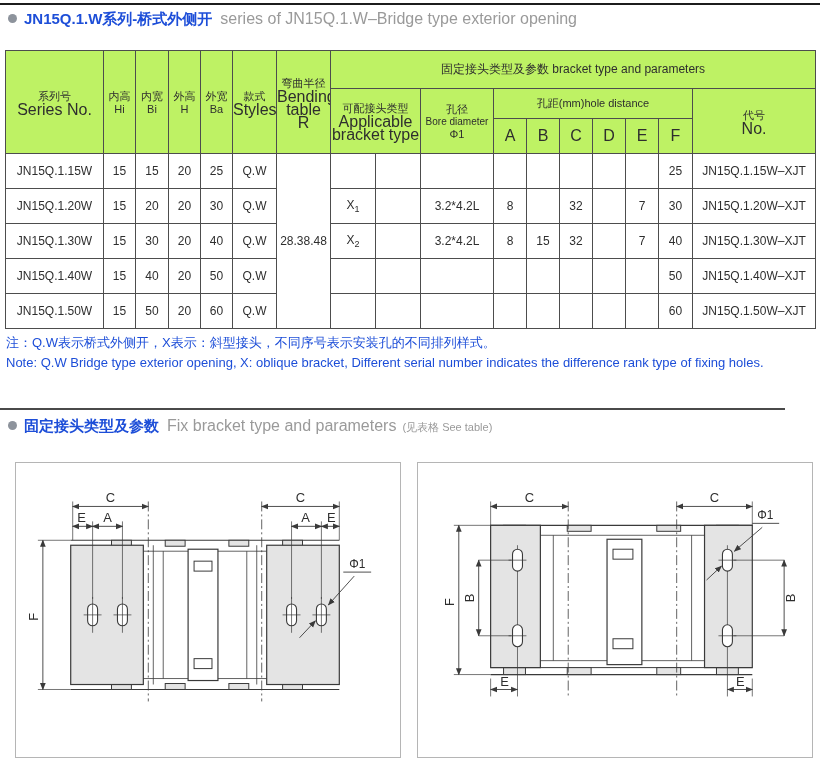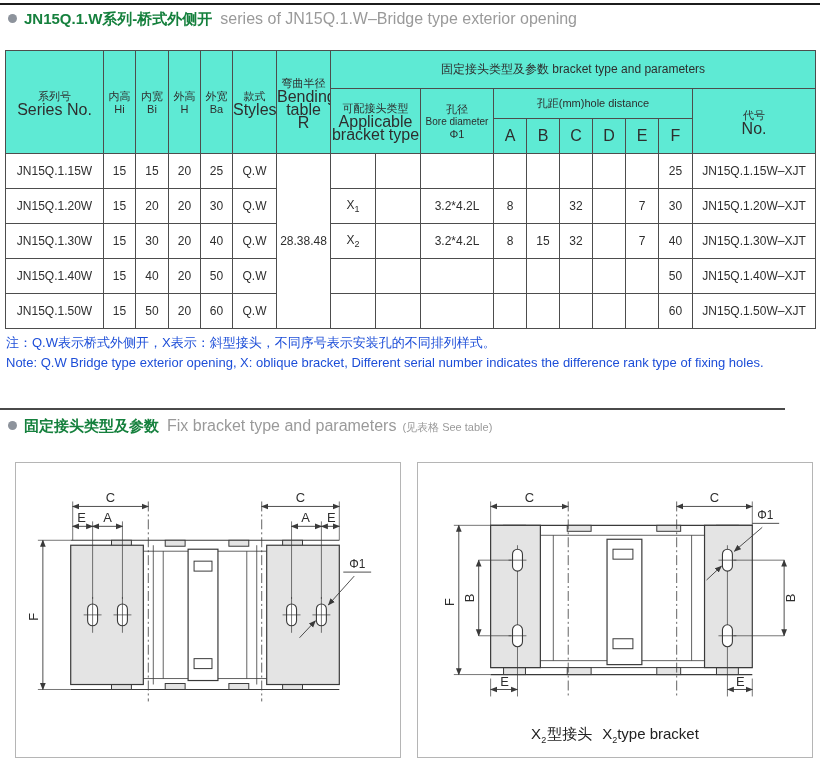--- a/index.html
+++ b/index.html
@@ -4,28 +4,28 @@
 <style>
   html,body{margin:0;padding:0;}
   body{
     width:820px;height:760px;position:relative;background:#ffffff;
     font-family:"Liberation Sans","DejaVu Sans",sans-serif;color:#2e2e2e;
     overflow:hidden;
   }
   .topline{position:absolute;top:3px;left:0;width:820px;height:2px;background:#1c1c1c;}
   .titlebar{position:absolute;top:10px;left:8px;white-space:nowrap;}
   .bullet{display:inline-block;width:9px;height:9px;border-radius:50%;background:#8d939c;margin-right:7px;vertical-align:1px;}
-  .t-zh{color:#15803d;font-weight:bold;font-size:15px;}
+  .t-zh{color:#1d4ed8;font-weight:bold;font-size:15px;}
   .t-en{color:#9a9a9a;font-size:16px;margin-left:8px;}
   .see{color:#9a9a9a;font-size:11px;margin-left:6px;}
 
   .tblwrap{position:absolute;top:50px;left:5px;}
   table.spec{border-collapse:collapse;table-layout:fixed;width:810px;}
   table.spec th,table.spec td{border:1px solid #4d4d4d;padding:0;text-align:center;overflow:hidden;}
-  table.spec th{background:#5eead4;font-weight:normal;}
+  table.spec th{background:#bef264;font-weight:normal;}
   table.spec td{background:#ffffff;font-size:12px;height:34px;}
   .hz{font-size:11px;line-height:14px;}
   .he{font-size:16px;line-height:13px;}
   .hs{font-size:11px;line-height:13px;}
   .grp{font-size:12px;}
   td.lft{text-align:left;padding-left:8px;}
   td.code{text-align:left;padding-left:6px;font-size:11.5px;}
   sub{font-size:9px;}
 
   .note{position:absolute;left:6px;font-size:13px;color:#1d4ed8;white-space:nowrap;}
@@ -415,16 +415,13 @@
     </g>
     <text x="112" y="37" text-anchor="middle">C</text>
     <text x="298" y="37" text-anchor="middle">C</text>
     <text x="33" y="140" text-anchor="middle" transform="rotate(-90 33 137)">F</text>
     <text x="53" y="136" text-anchor="middle" transform="rotate(-90 53 133)">B</text>
     <text x="376" y="136" text-anchor="middle" transform="rotate(-90 376 133)">B</text>
     <text x="87" y="221" text-anchor="middle">E</text>
     <text x="324" y="221" text-anchor="middle">E</text>
     <text x="349" y="54" text-anchor="middle" class="phi">Φ1</text>
   </svg>
-  <div class="cap">
-    <span><span>X</span><sub>2</sub></span><span class="zh">型接头</span><span><span>X</span><sub>2</sub></span><span>type bracket</span>
-  </div>
 </div>
 
 </body></html>

